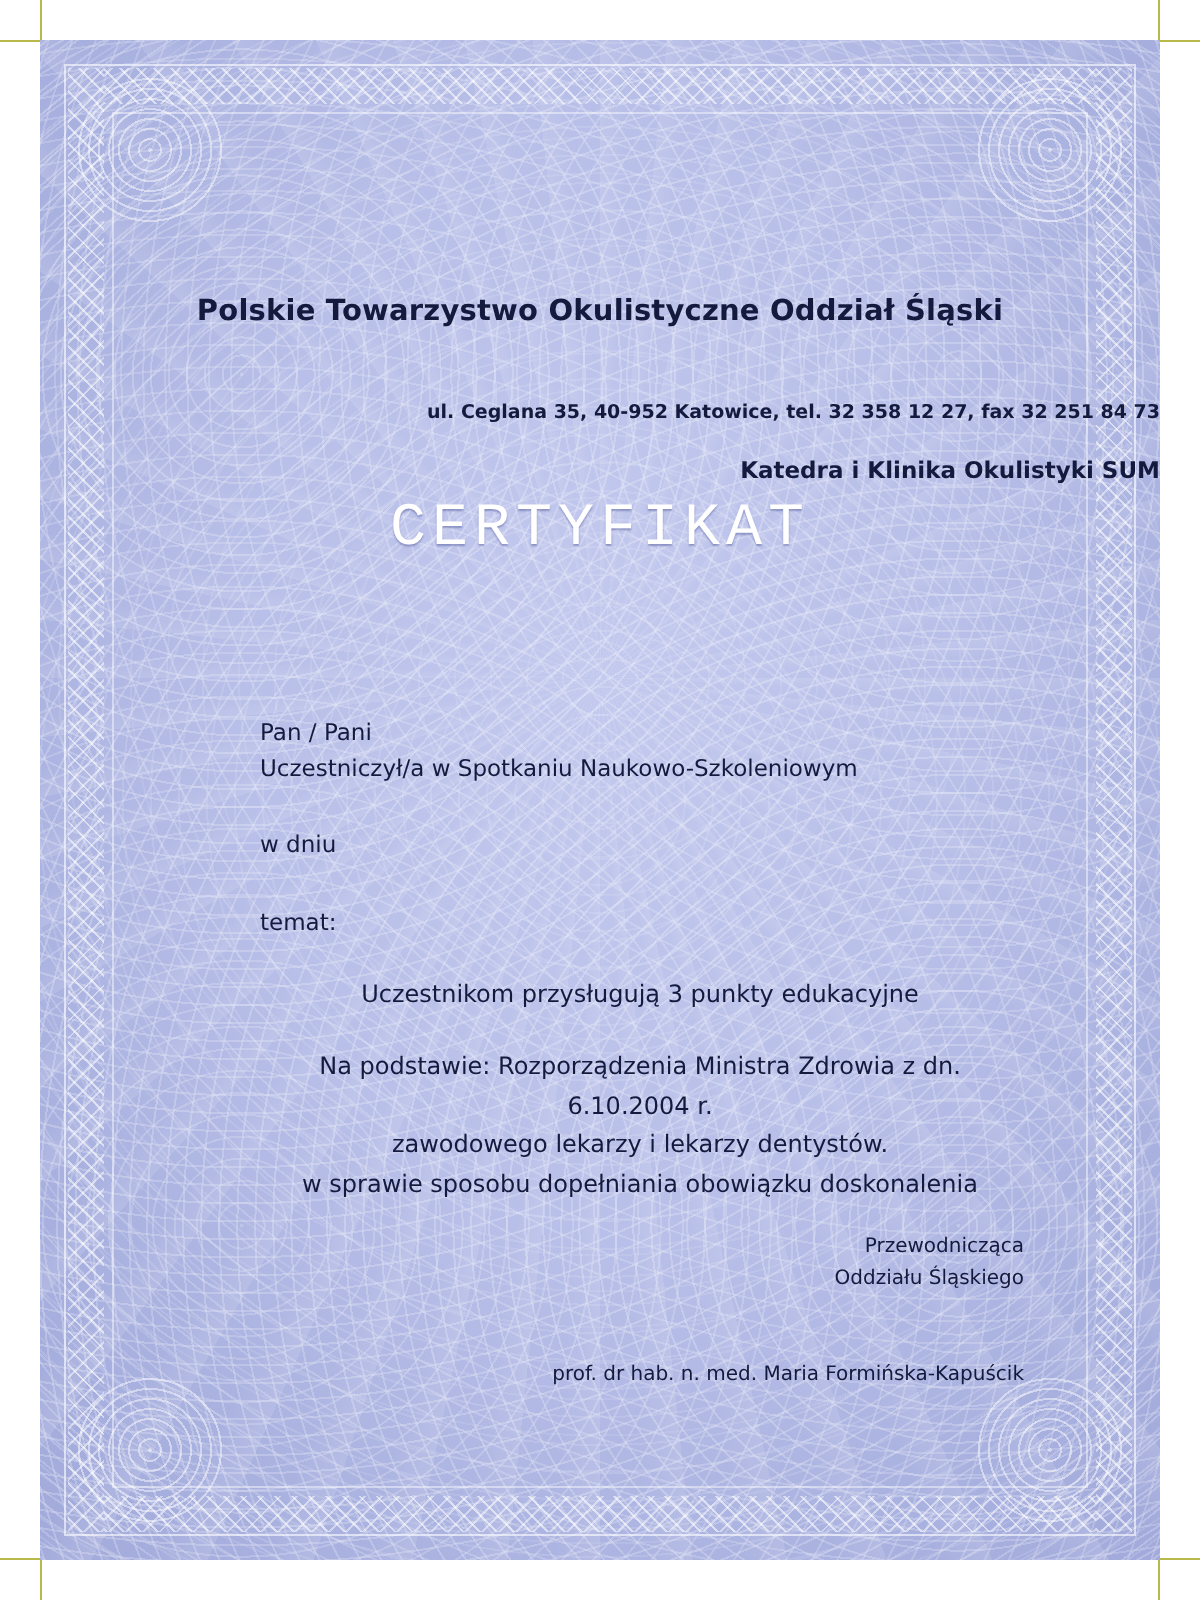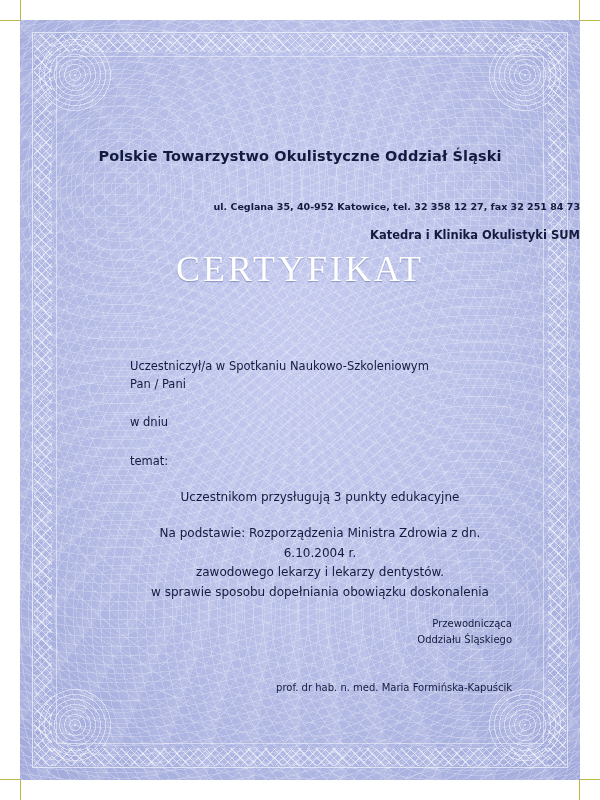--- a/index.html
+++ b/index.html
@@ -160,22 +160,22 @@
     font-size: 9.5px;
     font-weight: bold;
     color: #131a3d;
   }
 
   .cert-word {
     position: absolute;
     left: 0; right: 0;
     top: 228px;
     text-align: center;
-    font-family: Liberation Serif, serif;
-    font-size: 36px;
+    font-family: Liberation Mono, monospace;
+    font-size: 30px;
     letter-spacing: 3px;
     color: #ffffff;
     text-shadow: 0 1px 1px rgba(90,100,160,0.55);
   }
 
   .body-block {
     position: absolute;
     left: 110px;
     top: 338px;
     width: 400px;
@@ -249,22 +249,22 @@
 
       <div class="org-title">Polskie Towarzystwo Okulistyczne Oddział Śląski</div>
 
       <div class="dept">Katedra i Klinika Okulistyki SUM</div>
 
       <div class="addr">ul. Ceglana 35, 40-952 Katowice, tel. 32 358 12 27, fax 32 251 84 73</div>
 
       <div class="cert-word">CERTYFIKAT</div>
 
       <div class="body-block">
+        <div class="line">Pan / Pani</div>
         <div class="line">Uczestniczył/a w Spotkaniu Naukowo-Szkoleniowym</div>
-        <div class="line">Pan / Pani</div>
         <div class="line line-gap-1">w dniu</div>
         <div class="line line-gap-2">temat:</div>
       </div>
 
       <div class="points-block">
         <div>Uczestnikom przysługują 3 punkty edukacyjne</div>
         <div class="legal">Na podstawie: Rozporządzenia Ministra Zdrowia z dn. 6.10.2004 r.</div>
         <div>zawodowego lekarzy i lekarzy dentystów.</div>
         <div>w sprawie sposobu dopełniania obowiązku doskonalenia</div>
       </div>

